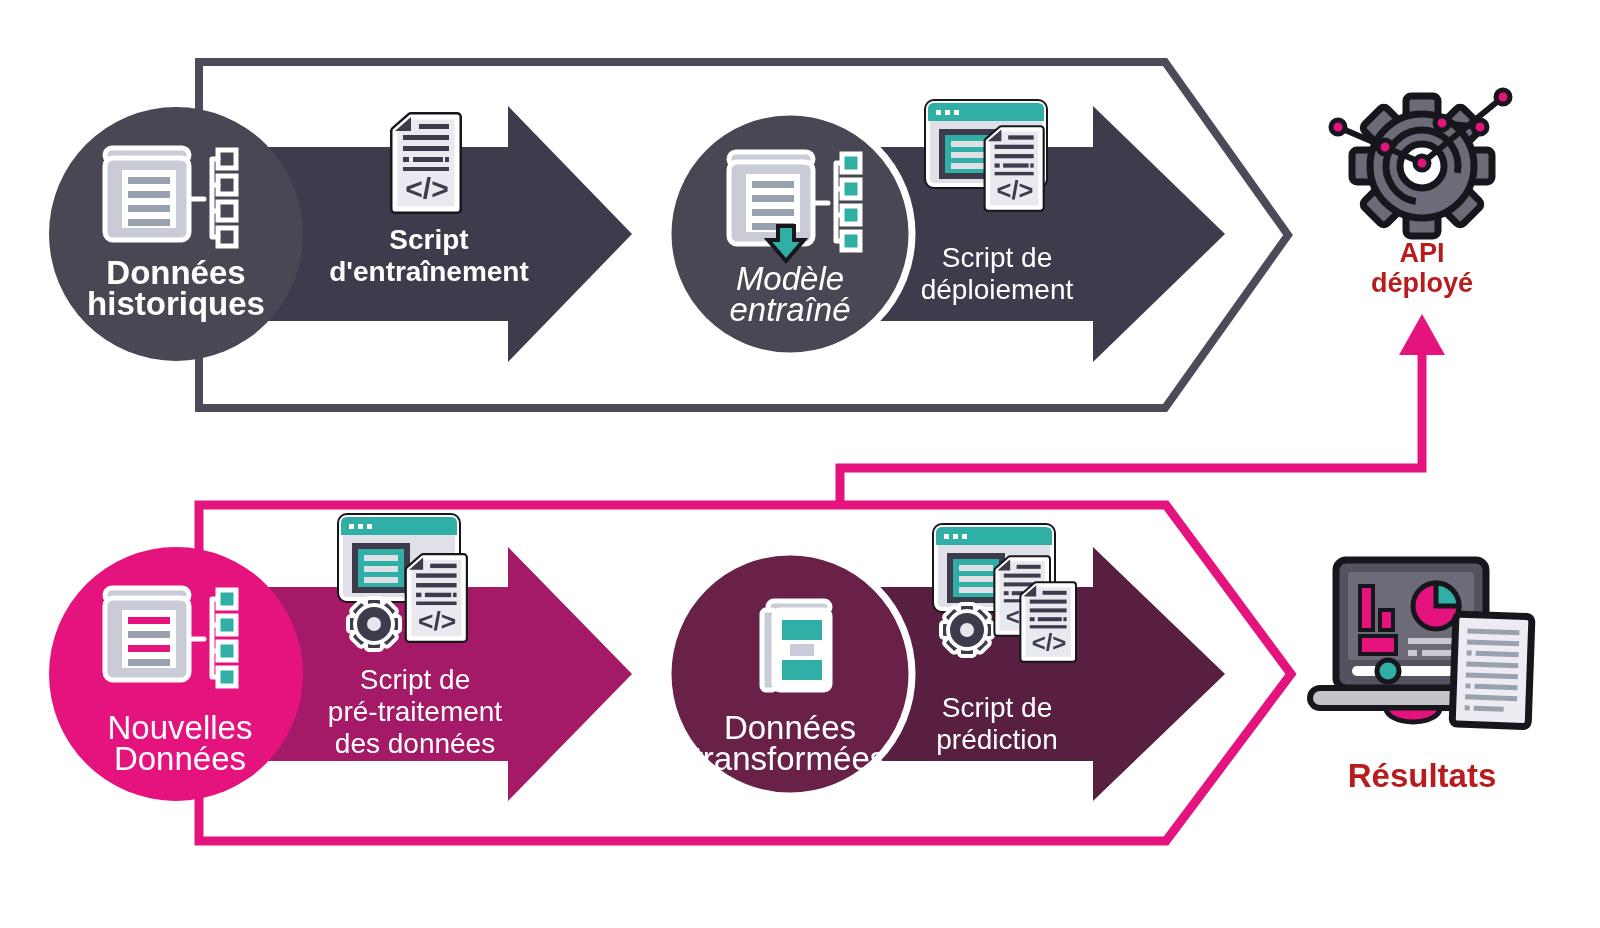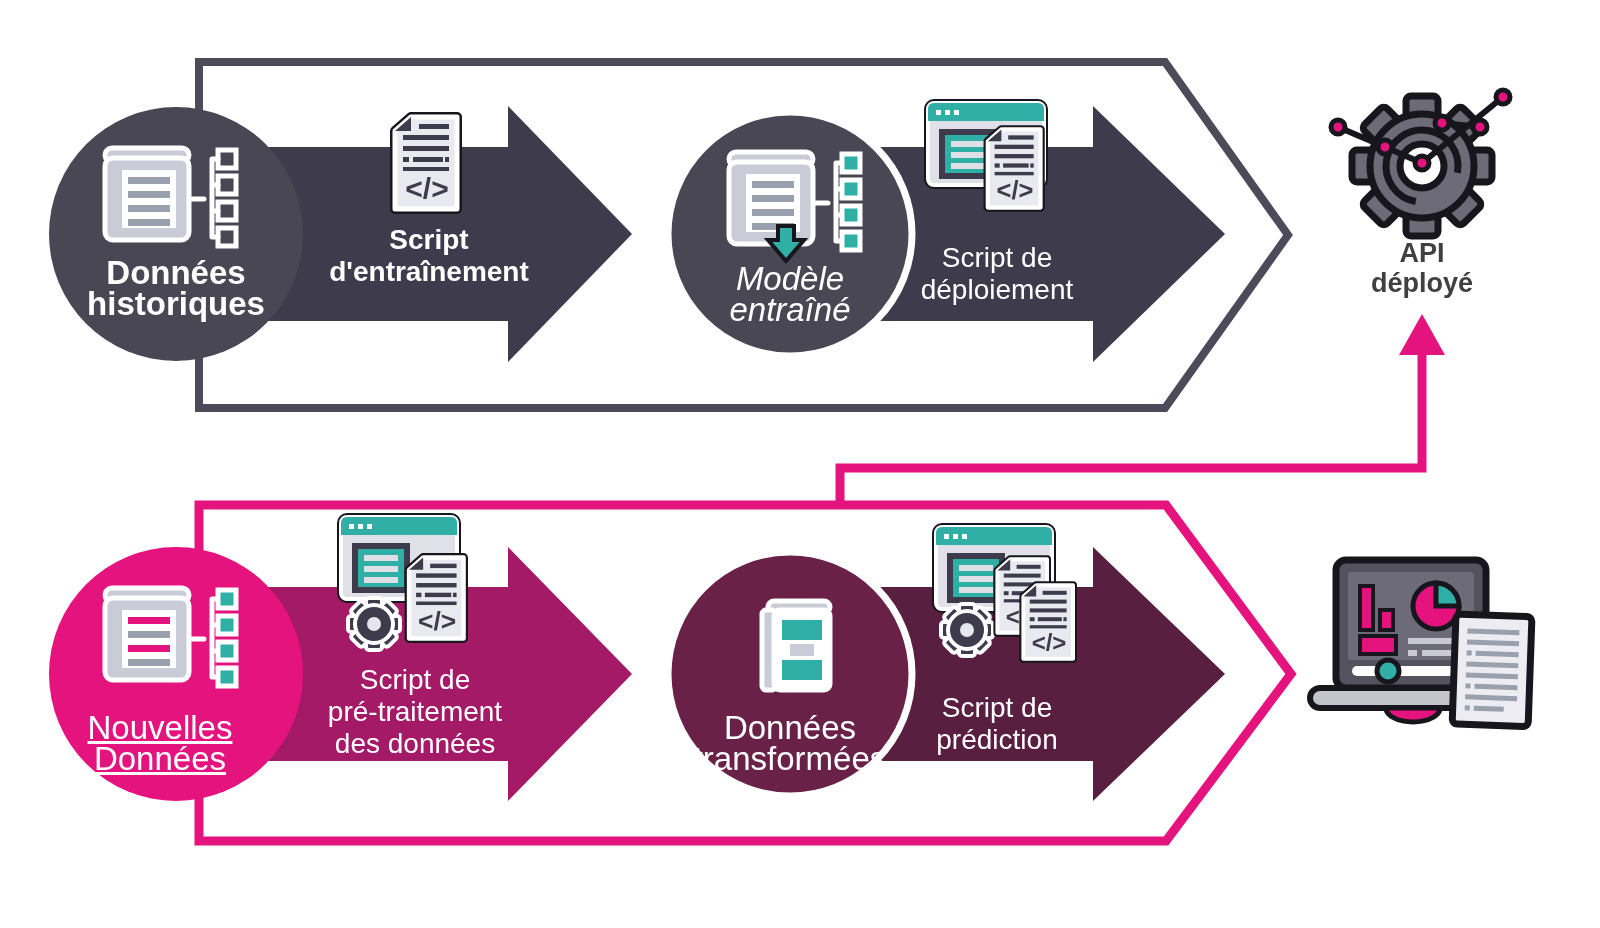--- a/index.html
+++ b/index.html
@@ -6,21 +6,21 @@
   .stage{
     position:relative;width:1600px;height:928px;background:#ffffff;
     font-family:"Liberation Sans",sans-serif;overflow:hidden;
   }
   .bg{position:absolute;left:0;top:0;}
   .label{
     position:absolute;text-align:center;white-space:pre-line;
     color:#ffffff;font-weight:400;
   }
   .bold{font-weight:bold;}
-  .dark{color:#404040;}
+  .dark{color:#b91c1c;}
   .fs27{font-size:33px;line-height:31px;}
   .fs28{font-size:28px;line-height:32px;}
   .fs30{font-size:27px;line-height:30px;}
 </style>
 </head>
 <body>
 
 <div class="stage">
 
   <svg class="bg" width="1600" height="928" viewBox="0 0 1600 928">
@@ -241,27 +241,28 @@
 
   <div class="label fs27" style="left:690px;top:263px;width:200px;font-style:italic;">Modèle
 entraîné</div>
 
   <div class="label fs28" style="left:862px;top:242px;width:270px;">Script de
 déploiement</div>
 
   <div class="label bold fs30 dark" style="left:1322px;top:238px;width:200px;">API
 déployé</div>
 
-  <div class="label fs27" style="left:40px;top:712px;width:240px;text-decoration:underline;">Nouvelles
+  <div class="label fs27" style="left:60px;top:712px;width:240px;">Nouvelles
 Données</div>
 
   <div class="label fs28" style="left:262px;top:664px;width:306px;">Script de
 pré-traitement
 des données</div>
 
   <div class="label fs27" style="left:680px;top:712px;width:220px;">Données
 transformées</div>
 
   <div class="label fs28" style="left:862px;top:692px;width:270px;">Script de
 prédiction</div>
 
+  <div class="label bold fs27 dark" style="left:1322px;top:760px;width:200px;">Résultats</div>
 
 </div>
 
 </body></html>

